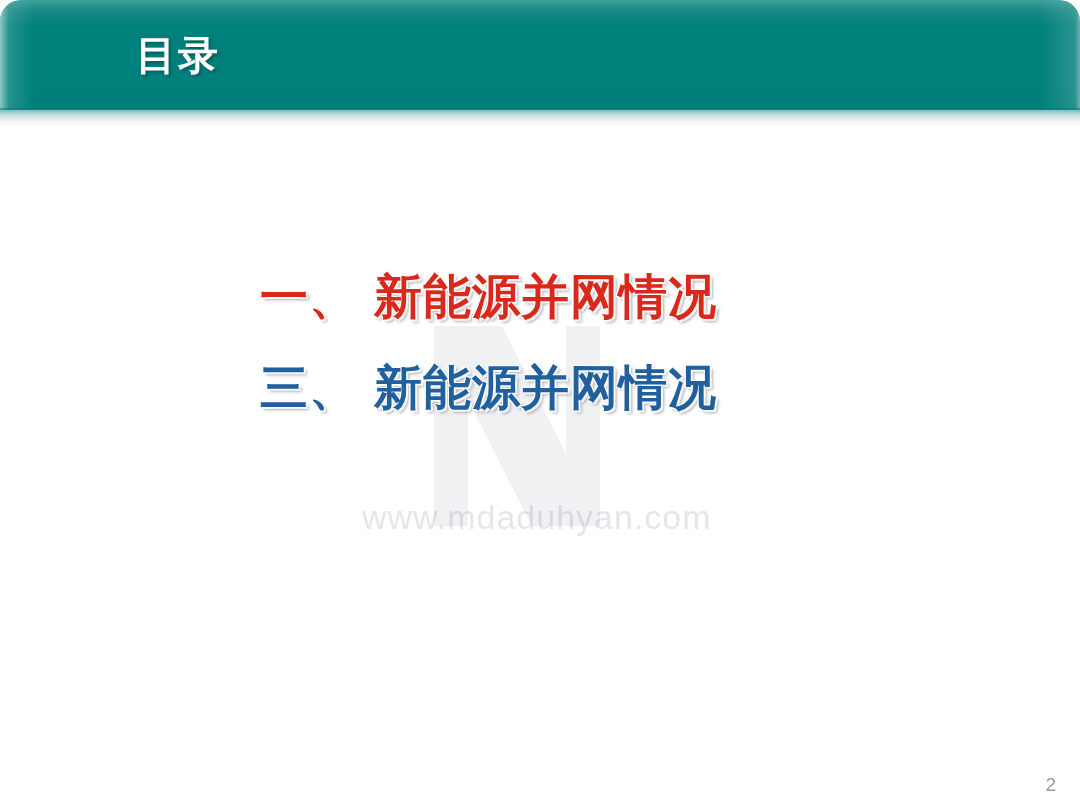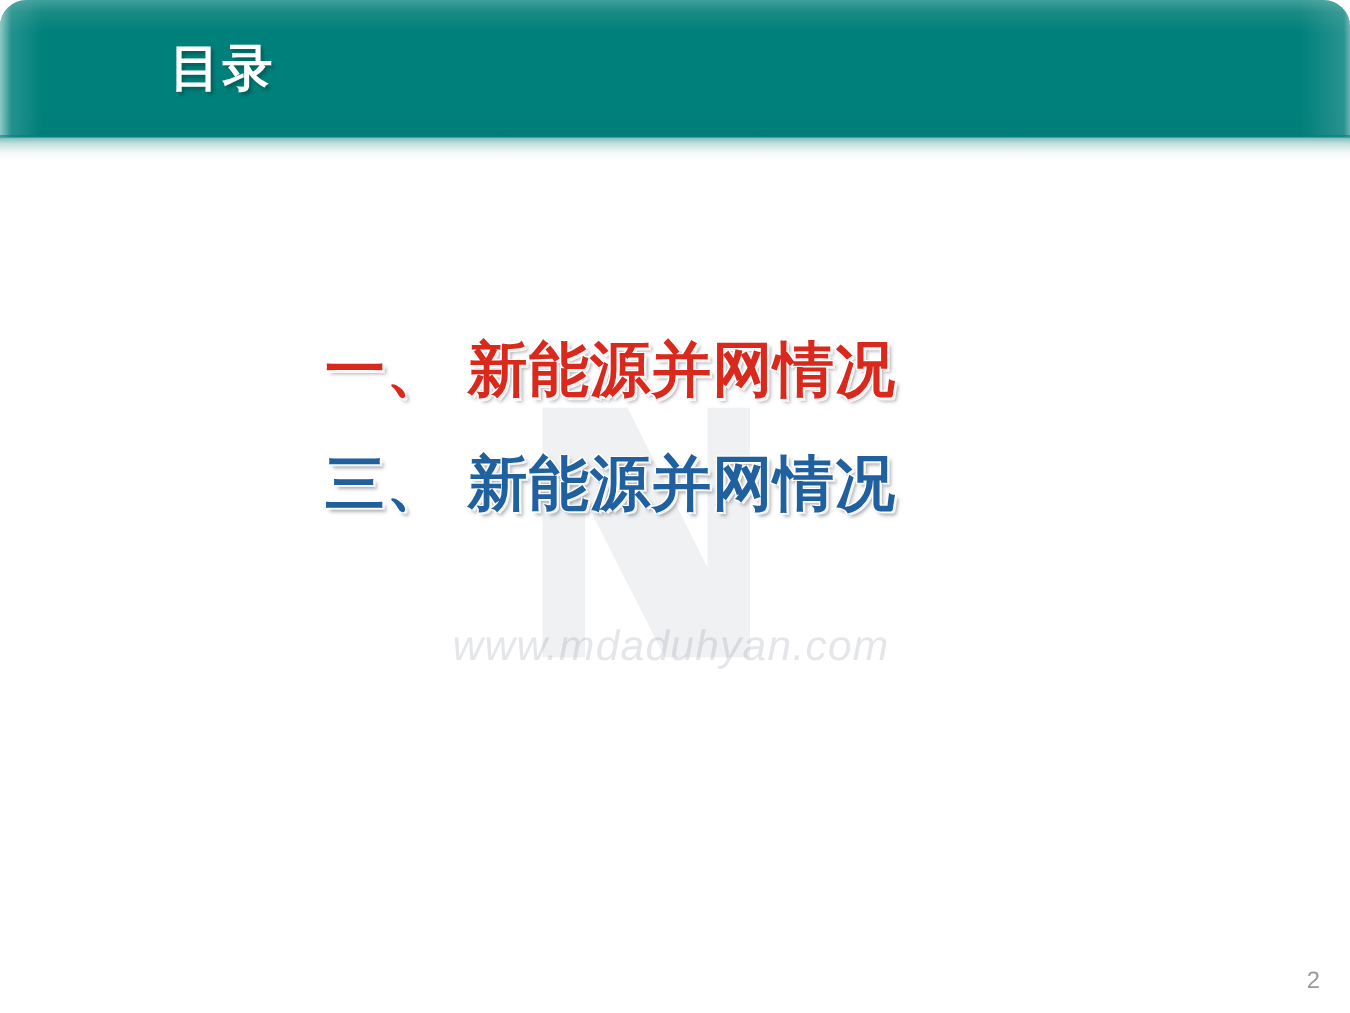--- a/index.html
+++ b/index.html
@@ -75,21 +75,20 @@
     text-shadow: 2px 2px 3px rgba(0,50,48,0.45);
     white-space: nowrap;
   }
 
   
   #watermark {
     position: absolute;
     left: 0; top: 0;
     width: 1080px; height: 810px;
     pointer-events: none;
-    font-style: italic;
   }
   #watermark-logo {
     position: absolute;
     left: 432px;
     top: 326px;
     width: 170px;
     height: 200px;
   }
   #watermark-url {
     position: absolute;

